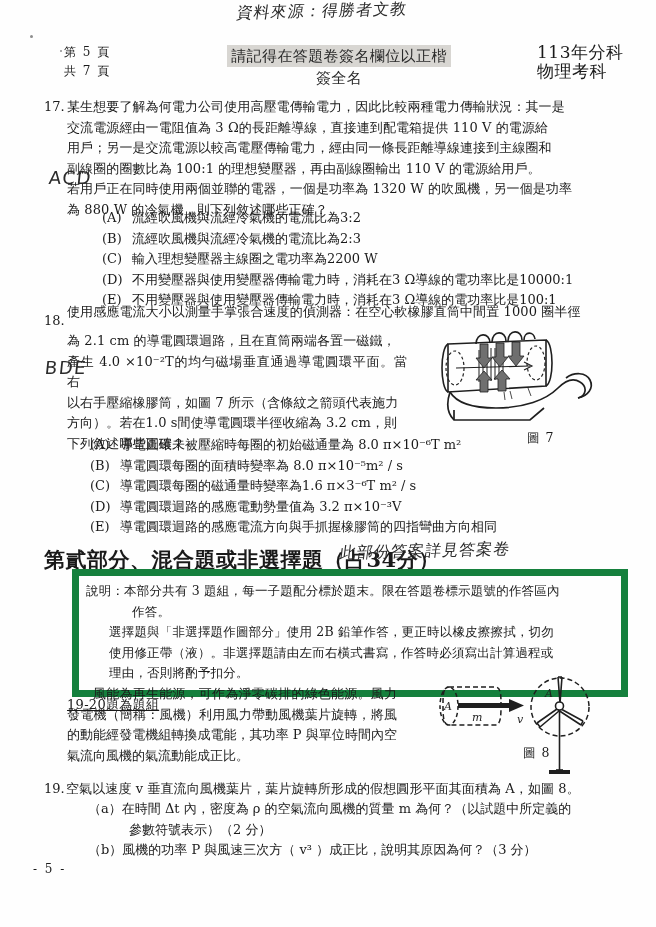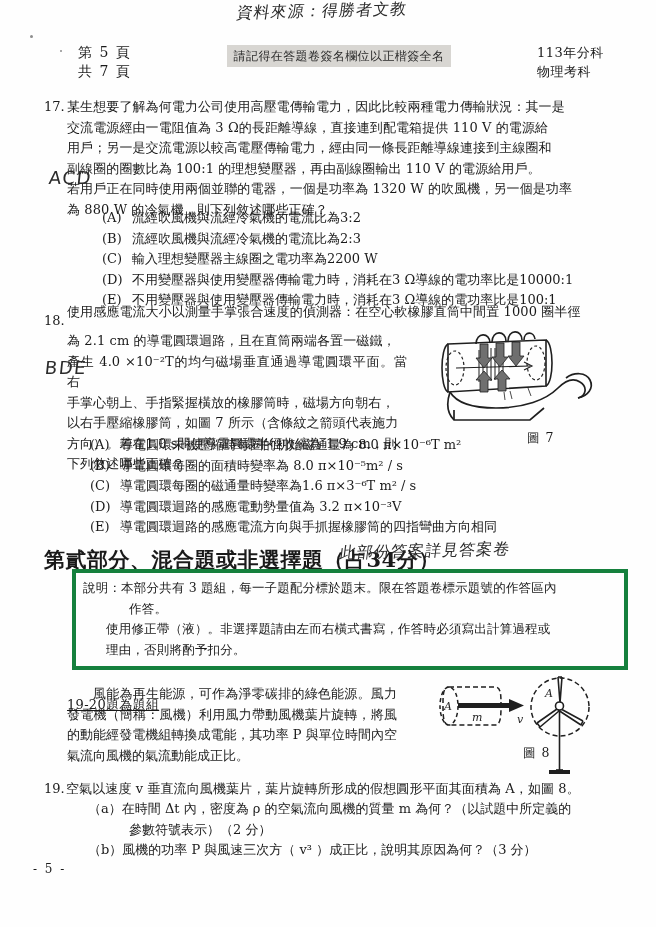--- a/index.html
+++ b/index.html
@@ -44,44 +44,43 @@
     position: absolute;
     left: 237px;
     top: 2px;
     font-size: 16px;
     line-height: 1.1;
   }
   #page-of {
     position: absolute;
     left: 64px;
     top: 43px;
-    font-size: 14px;
+    font-size: 12px;
     line-height: 19px;
     letter-spacing: 1.5px;
-    margin-left: 14px;
   }
   #sign-banner {
     position: absolute;
     left: 227px;
     top: 45px;
     width: 224px;
     height: 22px;
     background: #d8d6d2;
     color: #2a2a2a;
-    font-size: 12px;
+    font-size: 15px;
     line-height: 22px;
     text-align: center;
     letter-spacing: 0.4px;
     font-family: "DejaVu Serif", "Liberation Serif", serif;
   }
   #exam-meta {
     position: absolute;
     left: 537px;
     top: 43px;
-    font-size: 13px;
+    font-size: 17px;
     line-height: 19px;
     letter-spacing: 0.5px;
   }
 
   
   .q-block { position: absolute; }
   .q-num {
     position: absolute;
     font-size: 13px;
     line-height: 20.5px;
@@ -113,21 +112,21 @@
     position: absolute;
     left: 340px;
     top: 541px;
     font-size: 16px;
   }
   #instr-box {
     position: absolute;
     left: 72px;
     top: 569px;
     width: 556px;
-    border: 4px solid #15803d;
+    border: 7px solid #15803d;
     padding: 5px 7px 6px 7px;
     box-sizing: border-box;
   }
   .instr-line {
     font-size: 12.5px;
     line-height: 20.5px;
     letter-spacing: 0.2px;
   }
   .ind1 { padding-left: 46px; }
   .ind2 { padding-left: 23px; }
@@ -208,23 +207,22 @@
     <div class="opt"><span class="lbl">(E)</span><span>不用變壓器與使用變壓器傳輸電力時，消耗在3 Ω導線的電功率比是100:1</span></div>
   </div>
 
   <div class="q-num" style="left:44px; top:311px;">18.</div>
   <div class="q-block" style="left:67px; top:302px; width:578px;">
     <div class="q-body">使用感應電流大小以測量手掌張合速度的偵測器：在空心軟橡膠直筒中間置 1000 圈半徑</div>
   </div>
   <div class="q-block" style="left:67px; top:331px; width:340px;">
     <div class="q-body">為 2.1 cm 的導電圓環迴路，且在直筒兩端各置一磁鐵，</div>
     <div class="q-body">產生 4.0 ×10⁻²T的均勻磁場垂直通過導電圓環平面。當右</div>
-    <div class="q-body">手掌心朝上、手指緊握橫放的橡膠筒時，磁場方向朝右，</div>
     <div class="q-body">以右手壓縮橡膠筒，如圖 7 所示（含條紋之箭頭代表施力</div>
-    <div class="q-body">方向）。若在1.0 s間使導電圓環半徑收縮為 1.9 cm，則</div>
+    <div class="q-body">方向）。若在1.0 s間使導電圓環半徑收縮為 3.2 cm，則</div>
     <div class="q-body">下列敘述哪些正確？</div>
   </div>
 
   <div class="hand-latin" style="position:absolute; left:45px; top:357px; font-size:18px;">BDE</div>
 
   <div style="position:absolute; left:432px; top:330px; width:206px; height:105px;">
     <svg width="206" height="105" viewBox="0 0 206 105">
       <g fill="none" stroke="#1f1f1f" stroke-width="1.6">
 
         <path d="M16,14 L114,10 L114,56 L16,62 Z"></path>
@@ -288,20 +286,21 @@
     <div class="opt"><span class="lbl">(D)</span><span>導電圓環迴路的感應電動勢量值為 3.2 π×10⁻³V</span></div>
     <div class="opt"><span class="lbl">(E)</span><span>導電圓環迴路的感應電流方向與手抓握橡膠筒的四指彎曲方向相同</span></div>
   </div>
 
   <div id="sec2-title">第貳部分、混合題或非選擇題（占34分）</div>
   <div id="sec2-hand" class="hand">此部份答案詳見答案卷</div>
 
   <div id="instr-box">
     <div class="instr-line">說明：本部分共有 3 題組，每一子題配分標於題末。限在答題卷標示題號的作答區內</div>
     <div class="instr-line ind1">作答。</div>
+    <div class="instr-line ind2">選擇題與「非選擇題作圖部分」使用 2B 鉛筆作答，更正時以橡皮擦擦拭，切勿</div>
     <div class="instr-line ind2">使用修正帶（液）。非選擇題請由左而右橫式書寫，作答時必須寫出計算過程或</div>
     <div class="instr-line ind2">理由，否則將酌予扣分。</div>
   </div>
 
   <div id="group-head">19-20題為題組</div>
   <div id="group-para">風能為再生能源，可作為淨零碳排的綠色能源。風力發電機（簡稱：風機）利用風力帶動風機葉片旋轉，將風的動能經發電機組轉換成電能，其功率 P 與單位時間內空氣流向風機的氣流動能成正比。</div>
 
   <div style="position:absolute; left:427px; top:675px; width:200px; height:105px;">
     <svg width="200" height="105" viewBox="0 0 200 105">
       <g fill="none" stroke="#1f1f1f" stroke-width="1.5">

